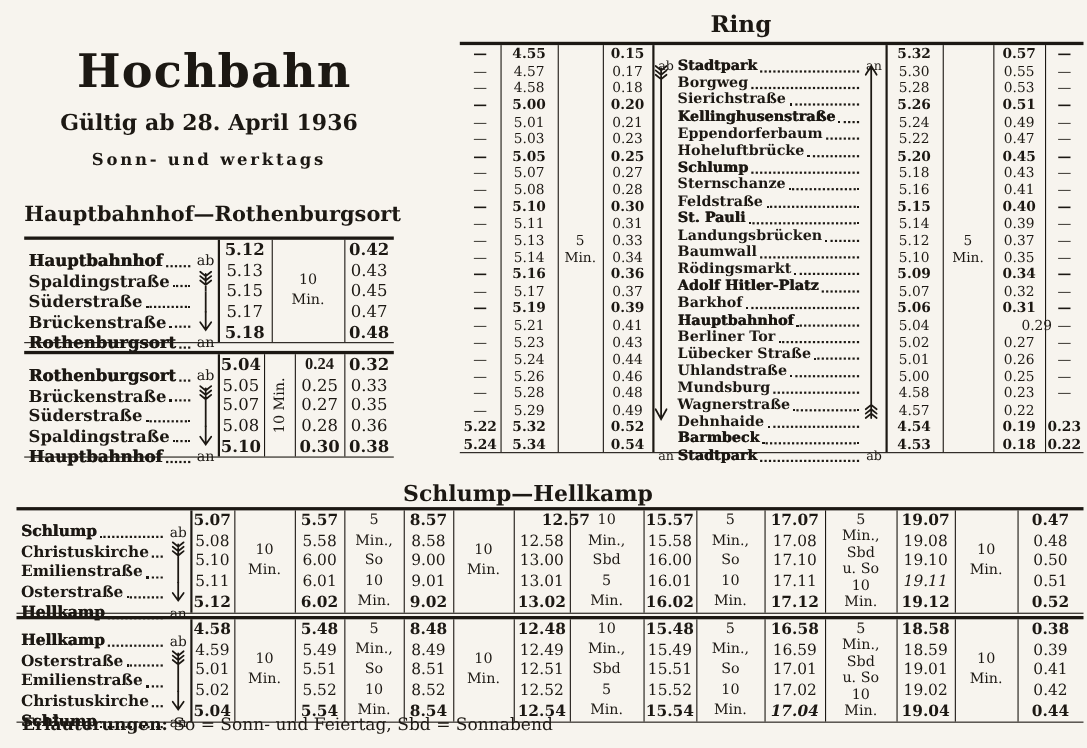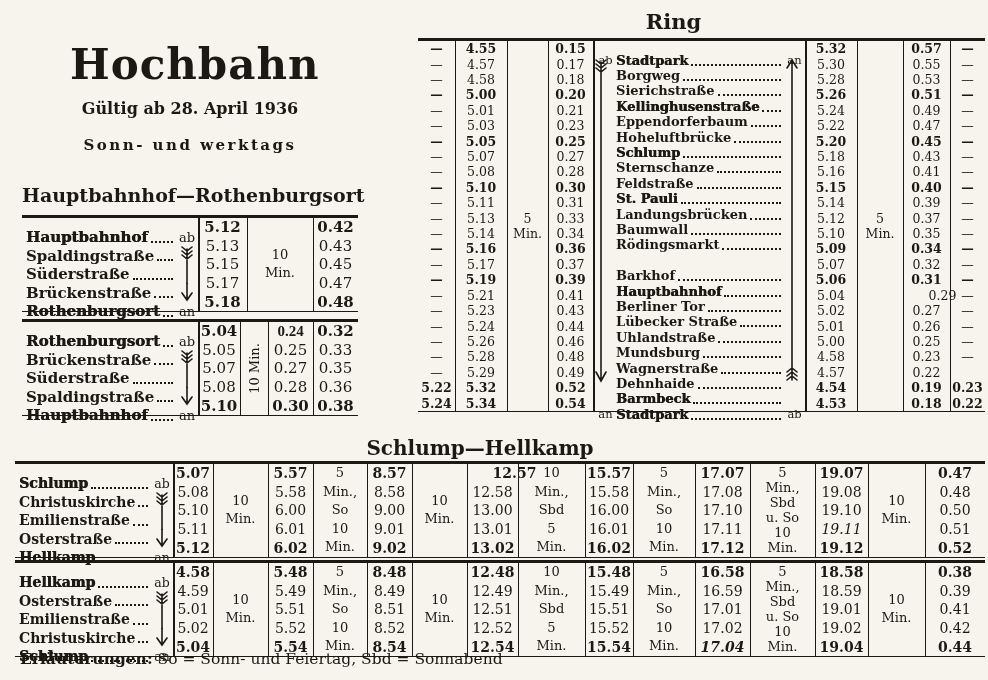--- a/index.html
+++ b/index.html
@@ -5,21 +5,21 @@
   html,body{margin:0;padding:0;}
   body{
     width:988px;height:680px;position:relative;overflow:hidden;
     background:#f7f4ee;color:#1c1813;
     font-family:"DejaVu Serif", serif;
   }
   .abs{position:absolute;}
   .b{font-weight:bold;}
   
   #t-title{left:70px;top:40px;width:240px;text-align:center;font-size:42px;font-weight:bold;letter-spacing:1px;}
-  #t-valid{left:40px;top:99px;width:300px;text-align:center;font-size:16px;font-weight:bold;}
+  #t-valid{left:40px;top:99px;width:300px;text-align:center;font-size:20px;font-weight:bold;}
   #t-days{left:40px;top:136px;width:300px;text-align:center;font-size:15px;font-weight:bold;letter-spacing:2.5px;}
   #s1-title{left:22px;top:184px;width:336px;text-align:center;font-size:19px;font-weight:bold;white-space:nowrap;}
   #ring-title{left:390px;top:9px;width:567px;text-align:center;font-size:21px;font-weight:bold;}
   #s2-title{left:15px;top:436px;width:930px;text-align:center;font-size:20px;font-weight:bold;}
   #legend{left:20px;top:649px;font-size:15.5px;}
   
   .ttable{
     position:absolute;display:grid;
     border-top:3px solid #1c1813;border-bottom:1.6px solid #1c1813;
     background:transparent;
@@ -339,20 +339,26 @@
       <span class="sname">Rödingsmarkt</span>
       <span class="leader"></span>
       <span class="mslot"></span>
     </div>
     <div class="tcell b" style="grid-area: 14 / 1;">—</div>
     <div class="tcell b" style="grid-area: 14 / 2;">5.16</div>
     <div class="tcell b" style="grid-area: 14 / 4;">0.36</div>
     <div class="tcell b" style="grid-area: 14 / 6;">5.09</div>
     <div class="tcell b" style="grid-area: 14 / 8;">0.34</div>
     <div class="tcell b" style="grid-area: 14 / 9;">—</div>
+    <div class="scell" style="grid-area: 14 / 5;">
+      <span class="mslot"></span>
+      <span class="sname xb">Adolf Hitler-Platz</span>
+      <span class="leader"></span>
+      <span class="mslot"></span>
+    </div>
     <div class="tcell" style="grid-area: 15 / 1;">—</div>
     <div class="tcell" style="grid-area: 15 / 2;">5.17</div>
     <div class="tcell" style="grid-area: 15 / 4;">0.37</div>
     <div class="tcell" style="grid-area: 15 / 6;">5.07</div>
     <div class="tcell" style="grid-area: 15 / 8;">0.32</div>
     <div class="tcell" style="grid-area: 15 / 9;">—</div>
     <div class="scell" style="grid-area: 15 / 5;">
       <span class="mslot"></span>
       <span class="sname">Barkhof</span>
       <span class="leader"></span>

